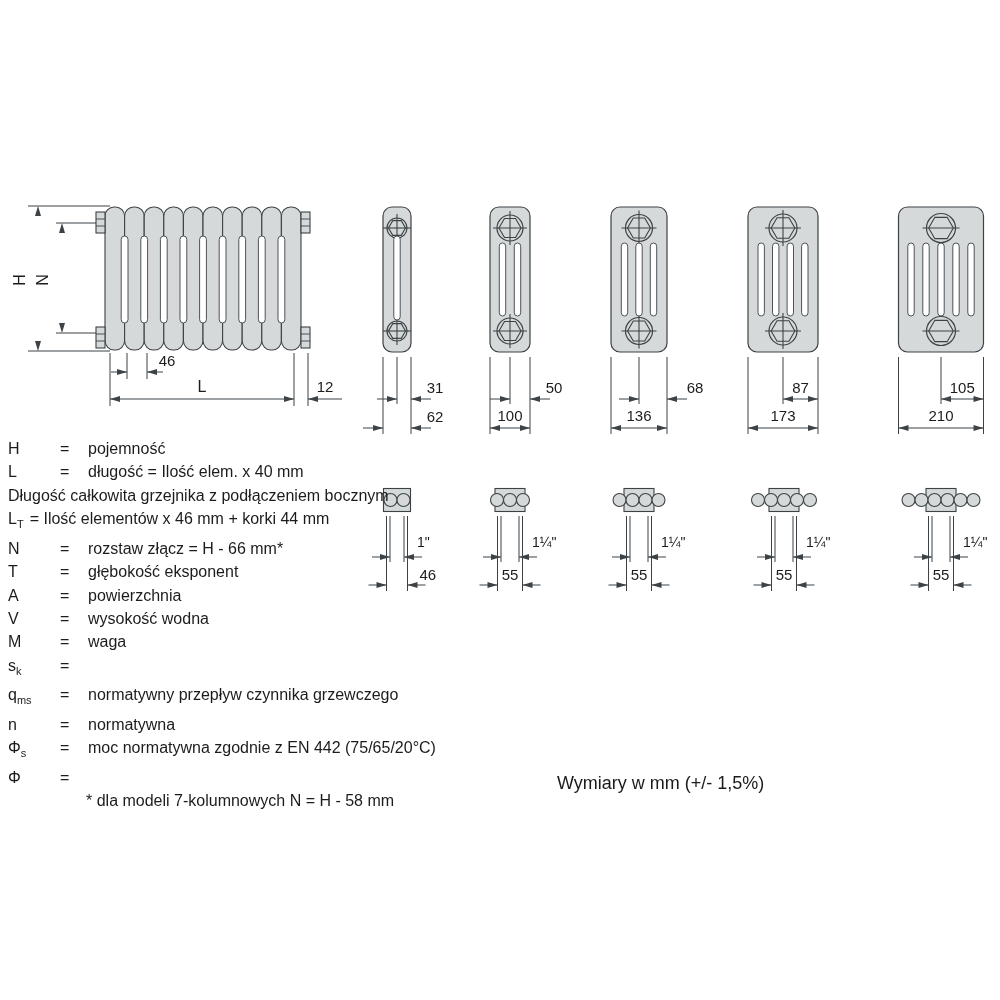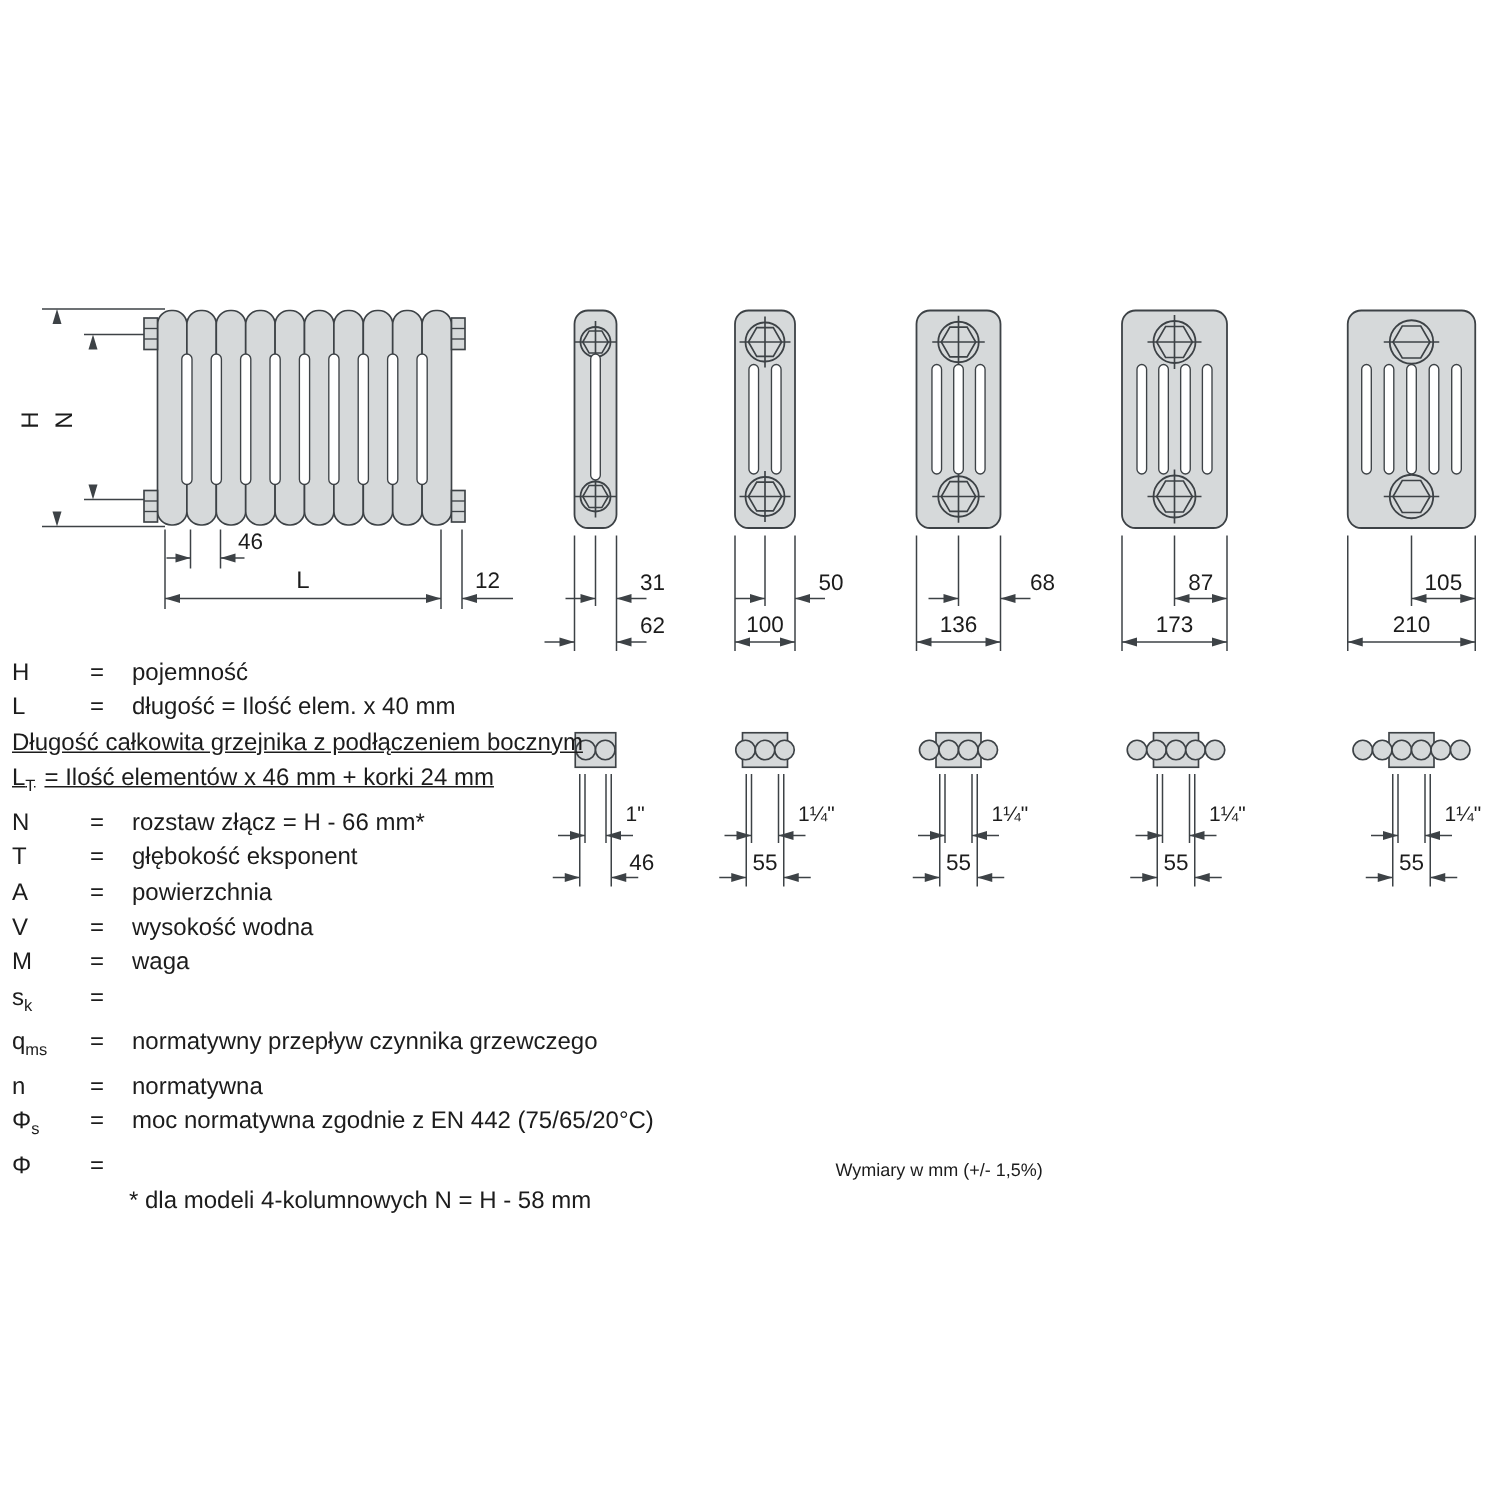--- a/index.html
+++ b/index.html
@@ -5,24 +5,24 @@
   html,body{margin:0;padding:0;background:#fff;}
   #stage{position:relative;width:1000px;height:1000px;background:#fff;overflow:hidden;
          font-family:"Liberation Sans",sans-serif;color:#1c1c1c;}
   #diagram{position:absolute;left:0;top:0;}
   #diagram text{font-family:"Liberation Sans",sans-serif;fill:#1c1c1c;}
   .legend{position:absolute;left:8px;top:437px;width:500px;font-size:16px;
           line-height:23.4px;white-space:nowrap;}
   .lrow{display:flex;}
   .lrow .sym{width:52px;flex:none;}
   .lrow .eq{width:28px;flex:none;}
-  .lrow.full,.lrow.inline{display:block;text-decoration:underline;}
+  .lrow.full,.lrow.inline{display:block;}
   .lrow.note{padding-left:78px;}
   sub{font-size:11px;}
-  .units-note{position:absolute;left:557px;top:773px;font-size:12px;}
+  .units-note{position:absolute;left:557px;top:773px;font-size:18px;}
 </style>
 </head>
 <body>
 
 <div id="stage">
   <svg id="diagram" width="1000" height="1000" viewBox="0 0 1000 1000">
       <line x1="28" y1="206" x2="110" y2="206" stroke="#3d4246" stroke-width="1"></line>
       <line x1="56" y1="223" x2="110" y2="223" stroke="#3d4246" stroke-width="1"></line>
       <line x1="56" y1="333" x2="110" y2="333" stroke="#3d4246" stroke-width="1"></line>
       <line x1="28" y1="351" x2="110" y2="351" stroke="#3d4246" stroke-width="1"></line>
@@ -298,21 +298,21 @@
         <span class="sym"><span>H</span></span>
         <span class="eq">=</span>
         <span class="txt">pojemność</span>
       </div>
       <div class="lrow cols">
         <span class="sym"><span>L</span></span>
         <span class="eq">=</span>
         <span class="txt">długość = Ilość elem. x 40 mm</span>
       </div>
       <div class="lrow full"><span class="txt">Długość całkowita grzejnika z podłączeniem bocznym</span></div>
-      <div class="lrow inline"><span class="isym"><span>L</span><sub>T</sub></span><span class="txt" style="margin-left: 6px;">= Ilość elementów x 46 mm + korki 24 mm</span></div>
+      <div class="lrow inline"><span class="isym"><span>L</span><sub>T</sub></span><span class="txt" style="margin-left: 6px;">= Ilość elementów x 46 mm + korki 44 mm</span></div>
       <div class="lrow cols">
         <span class="sym"><span>N</span></span>
         <span class="eq">=</span>
         <span class="txt">rozstaw złącz = H - 66 mm*</span>
       </div>
       <div class="lrow cols">
         <span class="sym"><span>T</span></span>
         <span class="eq">=</span>
         <span class="txt">głębokość eksponent</span>
       </div>
@@ -348,17 +348,17 @@
       <div class="lrow cols">
         <span class="sym"><span>Φ</span><sub>s</sub></span>
         <span class="eq">=</span>
         <span class="txt">moc normatywna zgodnie z EN 442 (75/65/20°C)</span>
       </div>
       <div class="lrow cols">
         <span class="sym"><span>Φ</span></span>
         <span class="eq">=</span>
       </div>
       <div class="lrow note">
-        <span class="txt">* dla modeli 4-kolumnowych N = H - 58 mm</span>
+        <span class="txt">* dla modeli 7-kolumnowych N = H - 58 mm</span>
       </div>
     </div>
   <div class="units-note">Wymiary w mm (+/- 1,5%)</div>
 </div>
 
 </body></html>

